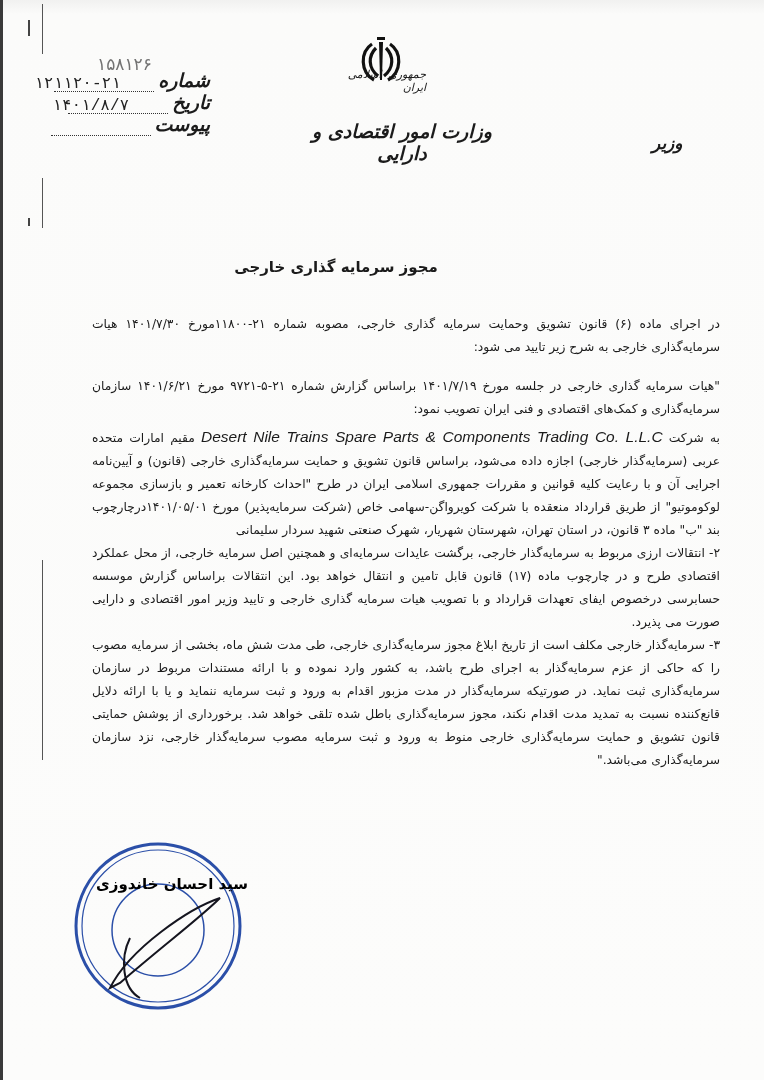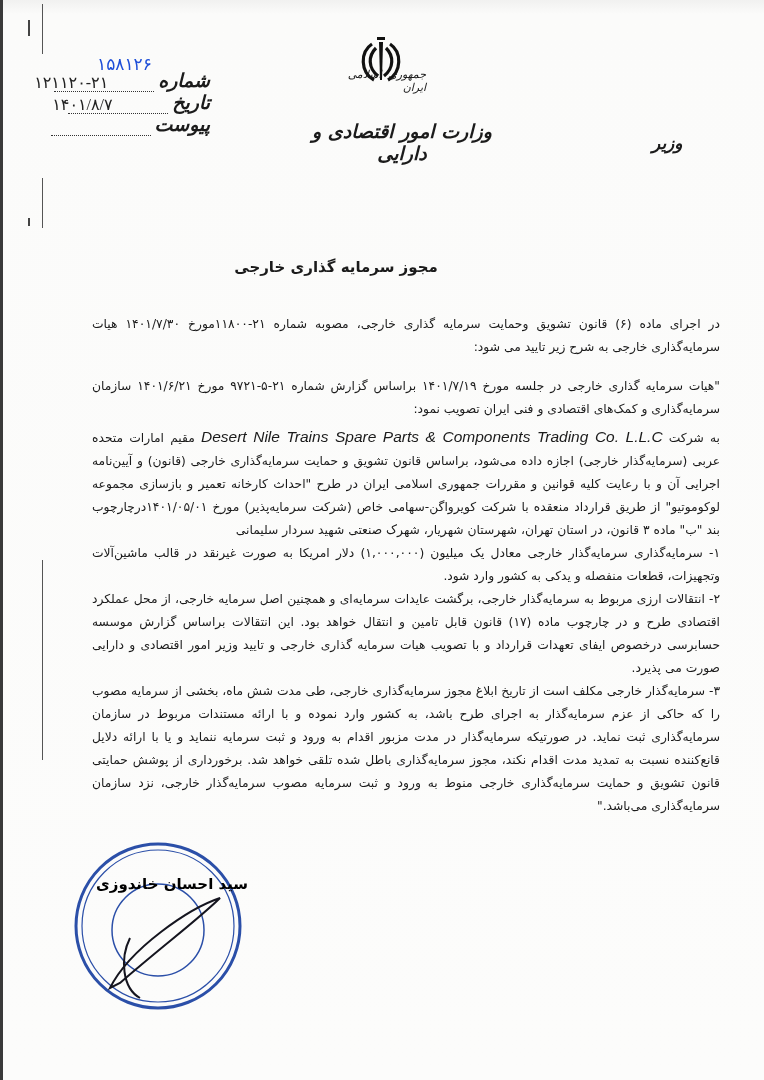--- a/index.html
+++ b/index.html
@@ -21,22 +21,22 @@
     font-family:Liberation Mono, monospace; font-size:11px; font-style:italic; direction:rtl; }
   .ministry { position:absolute; left:292px; top:120px; width:220px; text-align:center;
     font-family:"DejaVu Serif", serif; font-weight:bold; font-size:19px; font-style:italic; direction:rtl; }
   .minister-label { position:absolute; left:652px; top:133px; font-family:"DejaVu Serif", serif;
     font-weight:bold; font-style:italic; font-size:17px; direction:rtl; }
 
   .meta { position:absolute; left:10px; top:50px; width:200px; direction:rtl; }
   .meta-row { position:absolute; right:0; display:flex; align-items:flex-end; gap:4px; height:20px; }
   .meta-label { font-family:Liberation Serif, serif; font-style:italic; font-weight:bold; font-size:19px; }
   .meta-line { border-bottom:1px dotted #333; width:100px; height:14px; position:relative; }
-  .hand { font-family:Liberation Serif, serif; font-size:16px; color:#222; letter-spacing:1px; }
-  .handwritten-top { position:absolute; left:97px; top:54px; font-size:17px; color:#1d4ed8; direction:rtl; letter-spacing:1px;}
+  .hand { font-family:Liberation Mono, monospace; font-size:16px; color:#222; letter-spacing:1px; }
+  .handwritten-top { position:absolute; left:97px; top:54px; font-size:17px; color:#737373; direction:rtl; letter-spacing:1px;}
 
   
   .doc-title { position:absolute; left:0; width:672px; top:258px; text-align:center;
     font-weight:bold; font-size:15px; direction:rtl; }
   .text { position:absolute; left:92px; width:628px; direction:rtl; text-align:justify;
     font-size:12.3px; line-height:23px; }
   .text p { margin:0; }
   .latin { font-family:Liberation Sans, sans-serif; font-style:italic; font-size:15.5px; direction:ltr; unicode-bidi:embed; }
   .item { margin:0; }
 
@@ -92,21 +92,20 @@
 <div class="doc-title">مجوز سرمایه گذاری خارجی</div>
 
 <div class="text" style="top:313px">
   <p style="margin-bottom:16px">در اجرای ماده (۶) قانون تشویق وحمایت سرمایه گذاری خارجی، مصوبه شماره ۲۱-۱۱۸۰۰مورخ ۱۴۰۱/۷/۳۰ هیات سرمایه‌گذاری خارجی به شرح زیر تایید می شود:</p>
   <p style="margin-bottom:4px">"هیات سرمایه گذاری خارجی در جلسه مورخ ۱۴۰۱/۷/۱۹ براساس گزارش شماره ۲۱-۵-۹۷۲۱ مورخ ۱۴۰۱/۶/۲۱ سازمان سرمایه‌گذاری و کمک‌های اقتصادی و فنی ایران تصویب نمود:</p>
   <p>
     <span>به شرکت</span>
     <span class="latin">Desert Nile Trains Spare Parts &amp; Components Trading Co. L.L.C</span>
     <span>مقیم امارات متحده عربی (سرمایه‌گذار خارجی) اجازه داده می‌شود، براساس قانون تشویق و حمایت سرمایه‌گذاری خارجی (قانون) و آیین‌نامه اجرایی آن و با رعایت کلیه قوانین و مقررات جمهوری اسلامی ایران در طرح "احداث کارخانه تعمیر و بازسازی مجموعه لوکوموتیو" از طریق قرارداد منعقده با شرکت کویرواگن-سهامی خاص (شرکت سرمایه‌پذیر) مورخ ۱۴۰۱/۰۵/۰۱درچارچوب بند "ب" ماده ۳ قانون، در استان تهران، شهرستان شهریار، شهرک صنعتی شهید سردار سلیمانی</span>
   </p>
-  <p class="item">۱- سرمایه‌گذاری سرمایه‌گذار خارجی معادل یک میلیون (۱,۰۰۰,۰۰۰) دلار امریکا به صورت غیرنقد در قالب ماشین‌آلات وتجهیزات، قطعات منفصله و یدکی به کشور وارد شود.</p>
   <p class="item">۲- انتقالات ارزی مربوط به سرمایه‌گذار خارجی، برگشت عایدات سرمایه‌ای و همچنین اصل سرمایه خارجی، از محل عملکرد اقتصادی طرح و در چارچوب ماده (۱۷) قانون قابل تامین و انتقال خواهد بود. این انتقالات براساس گزارش موسسه حسابرسی درخصوص ایفای تعهدات قرارداد و با تصویب هیات سرمایه گذاری خارجی و تایید وزیر امور اقتصادی و دارایی صورت می پذیرد.</p>
   <p class="item">۳- سرمایه‌گذار خارجی مکلف است از تاریخ ابلاغ مجوز سرمایه‌گذاری خارجی، طی مدت شش ماه، بخشی از سرمایه مصوب را که حاکی از عزم سرمایه‌گذار به اجرای طرح باشد، به کشور وارد نموده و با ارائه مستندات مربوط در سازمان سرمایه‌گذاری ثبت نماید. در صورتیکه سرمایه‌گذار در مدت مزبور اقدام به ورود و ثبت سرمایه ننماید و یا با ارائه دلایل قانع‌کننده نسبت به تمدید مدت اقدام نکند، مجوز سرمایه‌گذاری باطل شده تلقی خواهد شد. برخورداری از پوشش حمایتی قانون تشویق و حمایت سرمایه‌گذاری خارجی منوط به ورود و ثبت سرمایه مصوب سرمایه‌گذار خارجی، نزد سازمان سرمایه‌گذاری می‌باشد."</p>
 </div>
 
 <svg class="stamp" viewBox="0 0 176 176">
   <circle cx="88" cy="88" r="82" fill="none" stroke="#2b4fa8" stroke-width="3"></circle>
   <circle cx="88" cy="88" r="76" fill="none" stroke="#2b4fa8" stroke-width="1.2"></circle>
   <circle cx="88" cy="92" r="46" fill="none" stroke="#2b4fa8" stroke-width="1.5"></circle>
   <path d="M40 150 C60 110 120 70 150 60 C130 80 90 110 50 145 Z" fill="none" stroke="#15151f" stroke-width="2"></path>
   <path d="M60 100 C50 120 52 150 70 160" fill="none" stroke="#15151f" stroke-width="2"></path>

